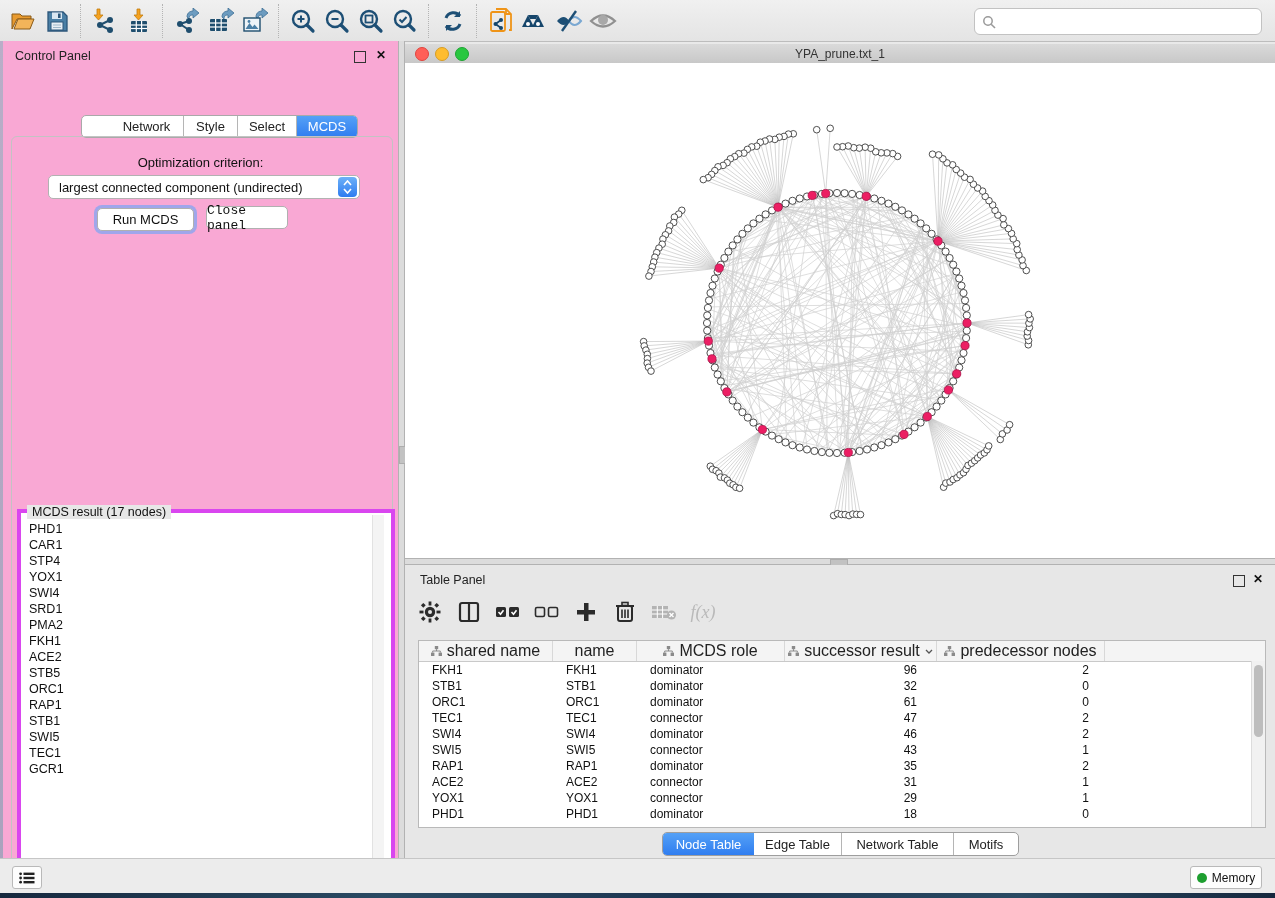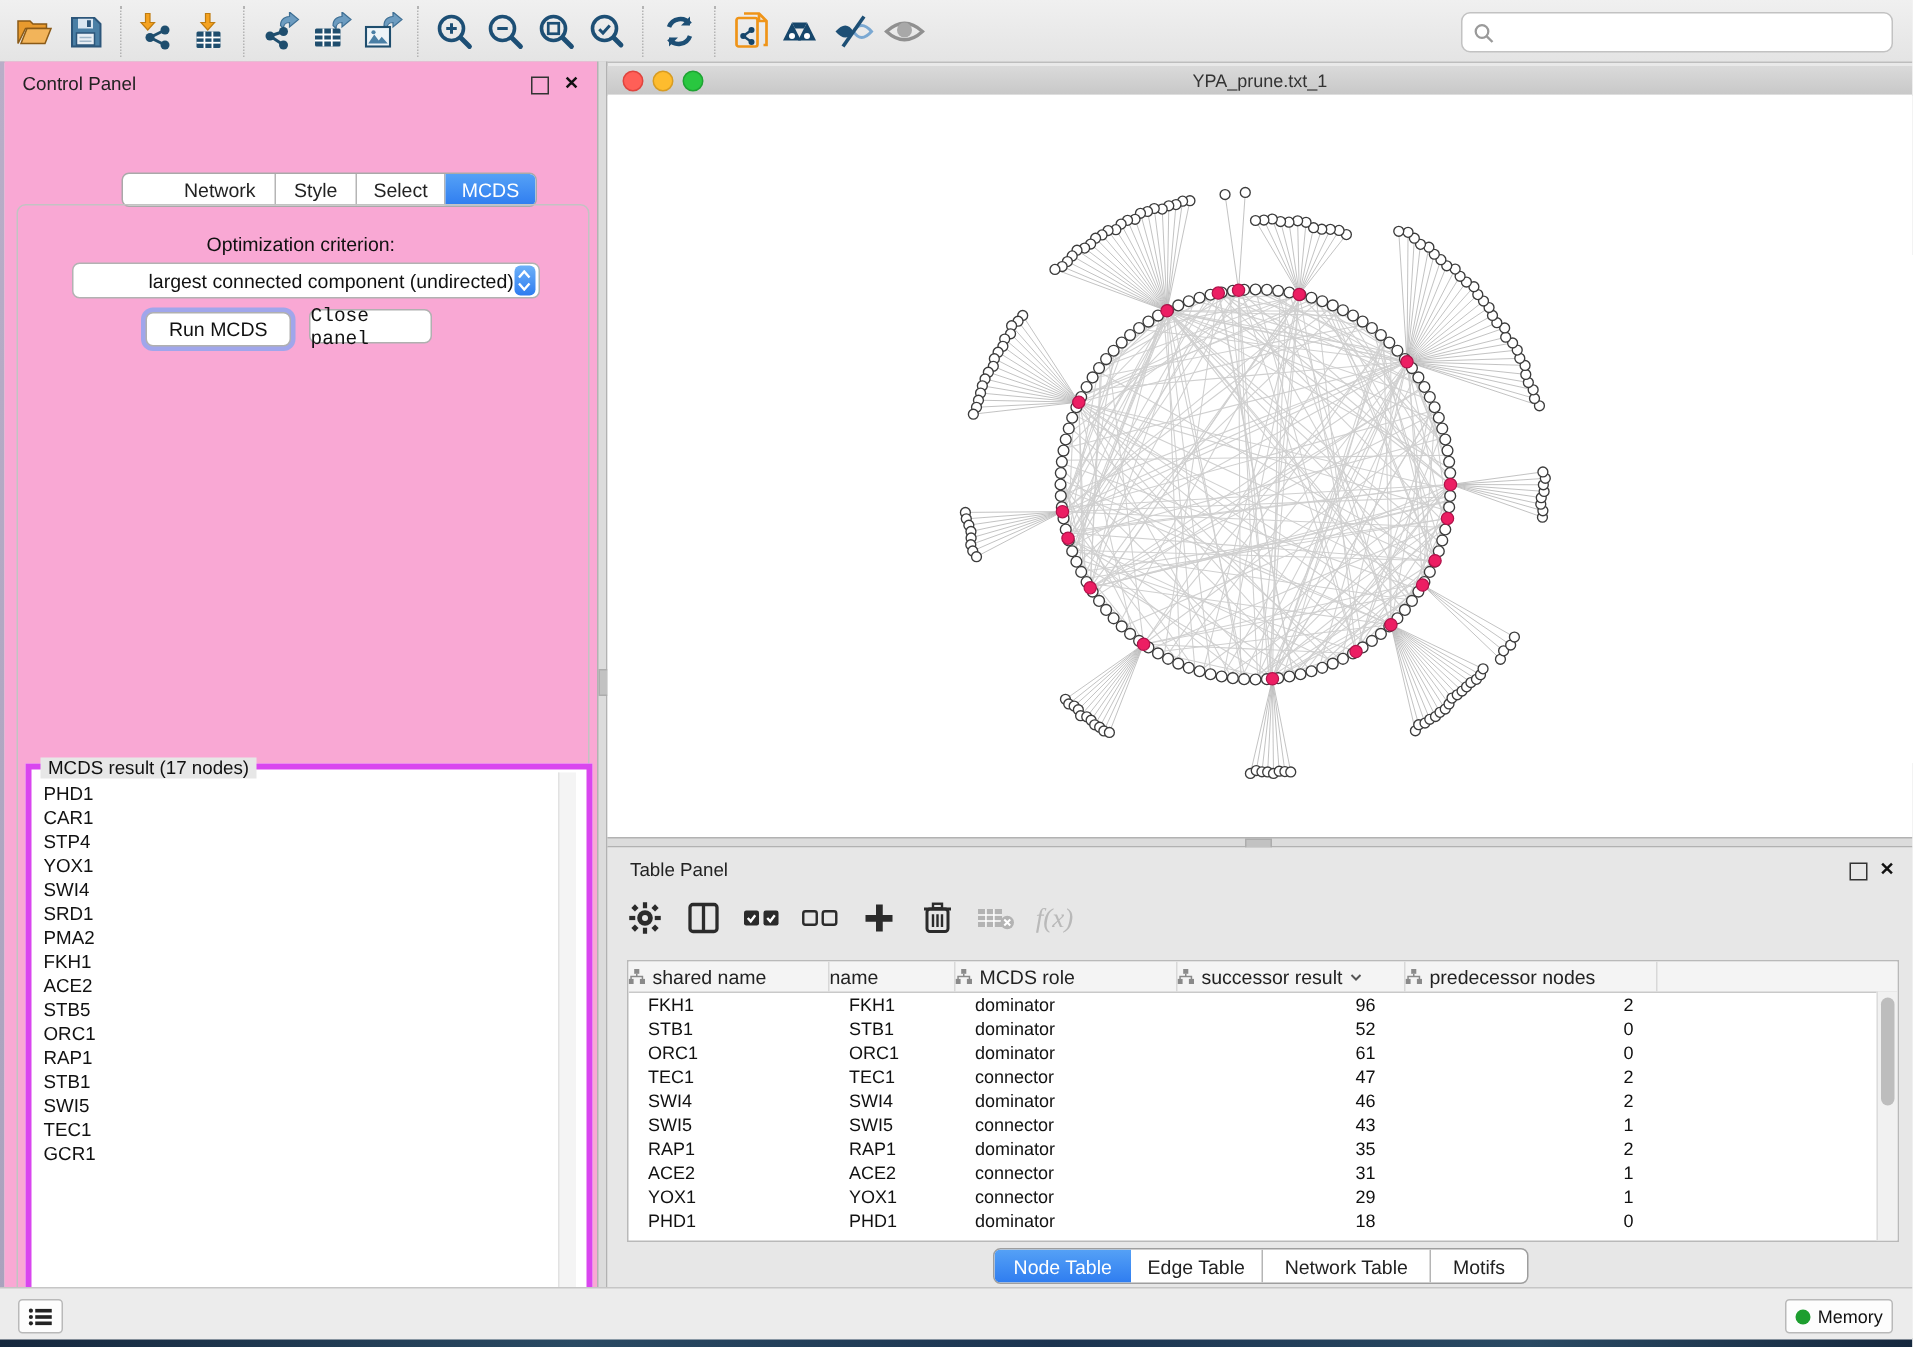--- a/index.html
+++ b/index.html
@@ -30,21 +30,21 @@
   .seg-tabs{position:absolute;display:flex;height:21px;border:1px solid #a9a9a9;border-radius:5px;
     overflow:hidden;background:#fff;font-size:13px;}
   .cp-tabs{left:78px;top:74px;padding-left:28px;}
   .seg-tab{display:flex;align-items:center;justify-content:center;border-right:1px solid #b5b5b5;color:#222;}
   .seg-tab:last-child{border-right:none;}
   .seg-tab.sel{background:linear-gradient(#55a1f6,#2f7df0);color:#fff;border-right:none;}
   .tab-content-border{position:absolute;left:8px;top:95px;width:380px;height:749px;
     border:1px solid #c3c3c3;border-radius:6px;}
   .opt-label{position:absolute;left:0;top:114px;width:395px;text-align:center;font-size:13px;color:#111;}
   .dropdown{position:absolute;left:45px;top:134px;width:312px;height:24px;background:#fff;
-    border:1px solid #b2b2b2;border-radius:5px;display:flex;align-items:center;box-sizing:border-box;padding-left:40px;}
+    border:1px solid #b2b2b2;border-radius:5px;display:flex;align-items:center;box-sizing:border-box;}
   .dropdown-text{font-size:13px;padding-left:10px;color:#111;flex:1;white-space:nowrap;}
   .dropdown-stepper{width:19px;height:20px;margin-right:2px;border-radius:4px;
     background:linear-gradient(#6db1f8,#2e7cf0);display:flex;flex-direction:column;
     align-items:center;justify-content:center;gap:2px;}
   .cp-btn{position:absolute;height:23px;background:#fff;border:1px solid #b0b0b0;border-radius:5px;
     font-size:13px;color:#111;display:flex;align-items:center;justify-content:center;box-sizing:border-box;}
   .run-btn{left:94px;top:167px;width:97px;box-shadow:0 0 0 3px rgba(100,165,250,.6);}
   .closep-btn{left:203px;top:165px;width:82px;font-family:Liberation Mono, monospace;}
   .result-group{position:absolute;left:14px;top:468px;width:370px;height:370px;background:#fff;
     border:4px solid #d946ef;}
@@ -71,22 +71,22 @@
   .net-canvas{position:absolute;left:405px;top:63px;width:870px;height:495px;background:#fff;}
   
   .tpanel{position:absolute;left:405px;top:565px;width:870px;height:293px;background:#e7e7e7;}
   .tp-float{right:30px;} .tp-close{right:12px;}
   .tp-toolbar{position:absolute;left:10px;top:26px;width:850px;height:42px;display:flex;align-items:center;gap:9px;}
   .tp-tool{width:30px;height:30px;display:flex;align-items:center;justify-content:center;}
   .fx{font-family:Liberation Serif, serif;font-style:italic;font-size:18px;color:#b9b9b9;}
   .tbl{position:absolute;left:13px;top:75px;width:848px;height:188px;background:#fff;
     border:1px solid #b9b9b9;box-sizing:border-box;overflow:hidden;}
   .tbl-header{display:flex;height:20px;background:#f4f4f4;border-bottom:1px solid #c9c9c9;}
-  .th{display:flex;align-items:center;font-size:13px;color:#222;border-right:1px solid #d8d8d8;
-    box-sizing:border-box;justify-content:flex-start;gap:5px;}
+  .th{display:flex;align-items:center;font-size:16px;color:#222;border-right:1px solid #d8d8d8;
+    box-sizing:border-box;justify-content:center;gap:5px;}
   .c0{width:134px;} .c1{width:84px;} .c2{width:148px;} .c3{width:152px;} .c4{width:168px;} .cf{flex:1;border-right:none;}
   .tbl-row{display:flex;height:16px;align-items:center;}
   .td{font-size:12px;color:#111;box-sizing:border-box;white-space:nowrap;}
   .td.c0,.td.c1,.td.c2{padding-left:13px;}
   .td.c3{text-align:right;padding-right:20px;}
   .td.c4{text-align:right;padding-right:16px;}
   .tbl-scroll{position:absolute;right:0;top:20px;bottom:0;width:13px;background:#f1f1f1;border-left:1px solid #dcdcdc;}
   .tbl-thumb{position:absolute;left:1.5px;top:4px;width:9px;height:72px;background:#bdbdbd;border-radius:5px;}
   .bottom-tabs{position:absolute;left:257px;top:267px;}
   .bt-tabs{font-size:13px;height:22px;border:1px solid #9e9e9e;}
@@ -1114,21 +1114,21 @@
             <div class="td c0">FKH1</div>
             <div class="td c1">FKH1</div>
             <div class="td c2">dominator</div>
             <div class="td c3">96</div>
             <div class="td c4">2</div>
           </div>
           <div class="tbl-row">
             <div class="td c0">STB1</div>
             <div class="td c1">STB1</div>
             <div class="td c2">dominator</div>
-            <div class="td c3">52</div>
+            <div class="td c3">32</div>
             <div class="td c4">0</div>
           </div>
           <div class="tbl-row">
             <div class="td c0">ORC1</div>
             <div class="td c1">ORC1</div>
             <div class="td c2">dominator</div>
             <div class="td c3">61</div>
             <div class="td c4">0</div>
           </div>
           <div class="tbl-row">

